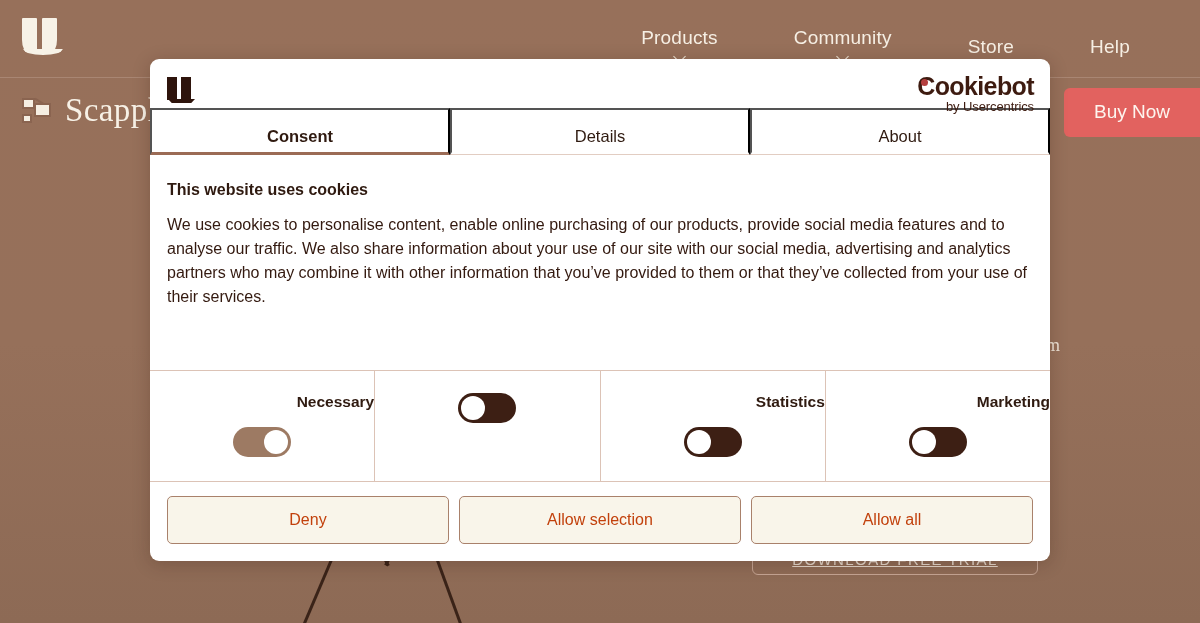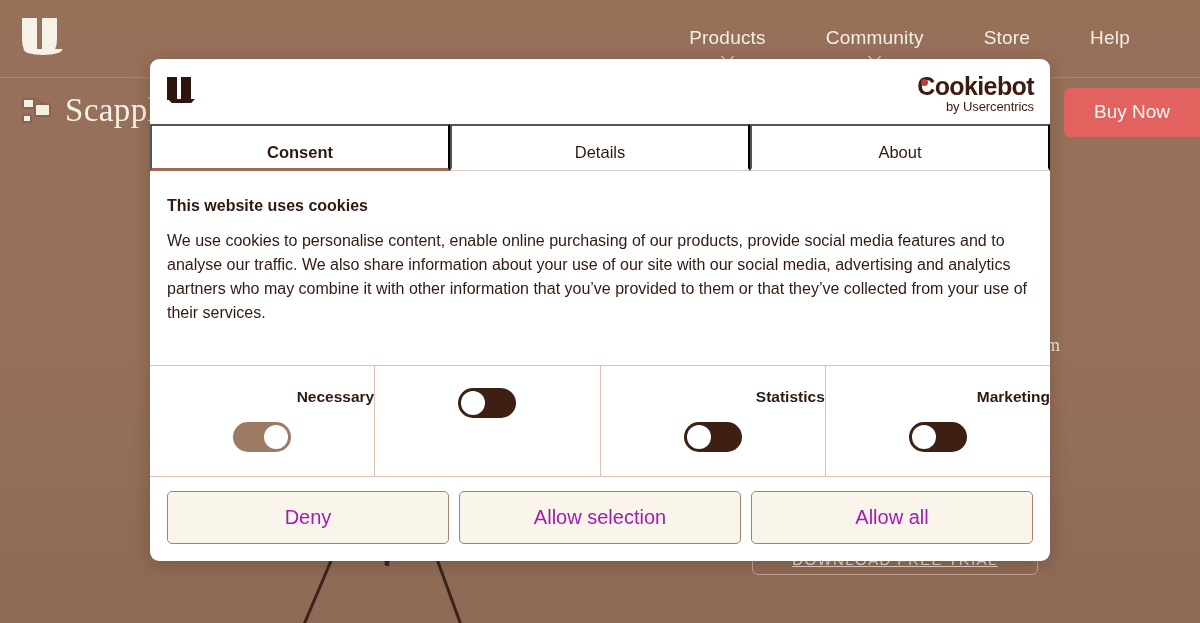--- a/index.html
+++ b/index.html
@@ -53,22 +53,22 @@
     background: #f7f2e7;
     border-radius: 0 0 50% 50% / 0 0 100% 100%;
     clip-path: polygon(0 0, 100% 0, 88% 100%, 12% 100%);
   }
 
   .nav-links {
     position: absolute;
     right: 40px;
     top: 26px;
     display: flex;
-    align-items: flex-start;
-    gap: 0;
+    align-items: flex-end;
+    gap: 16px;
   }
   .nav-link {
     color: #f6efe4;
     font-size: 19px;
     font-weight: 400;
     letter-spacing: .2px;
     padding: 0 30px;
     position: relative;
     text-align: center;
     cursor: pointer;
@@ -204,21 +204,21 @@
     background: #ffffff;
     border-radius: 9px;
     box-shadow: 0 3px 18px rgba(40,20,10,0.22);
     overflow: hidden;
     display: flex;
     flex-direction: column;
     z-index: 50;
   }
 
   .cd-header {
-    height: 65px;
+    height: 49px;
     position: relative;
     flex: 0 0 auto;
     border-radius: 21px;
   }
   .cd-ll-logo {
     position: absolute;
     left: 17px; top: 18px;
     width: 29px; height: 27px;
   }
   .cd-ll-logo .pg {
@@ -352,22 +352,22 @@
     gap: 10px;
     padding: 14px 17px 17px;
     flex: 0 0 auto;
   }
   .cd-btn {
     flex: 1;
     background: #f9f5ea;
     border: 1px solid #a9816b;
     border-radius: 5px;
     padding: 14px 0;
-    font-size: 20px;
-    color: #a21caf;
+    font-size: 16px;
+    color: #c2410c;
     cursor: pointer;
     font-family: "Liberation Sans", sans-serif;
   }
 </style>
 </head>
 <body>
 
 <div class="page">
 
   <div class="top-nav">

